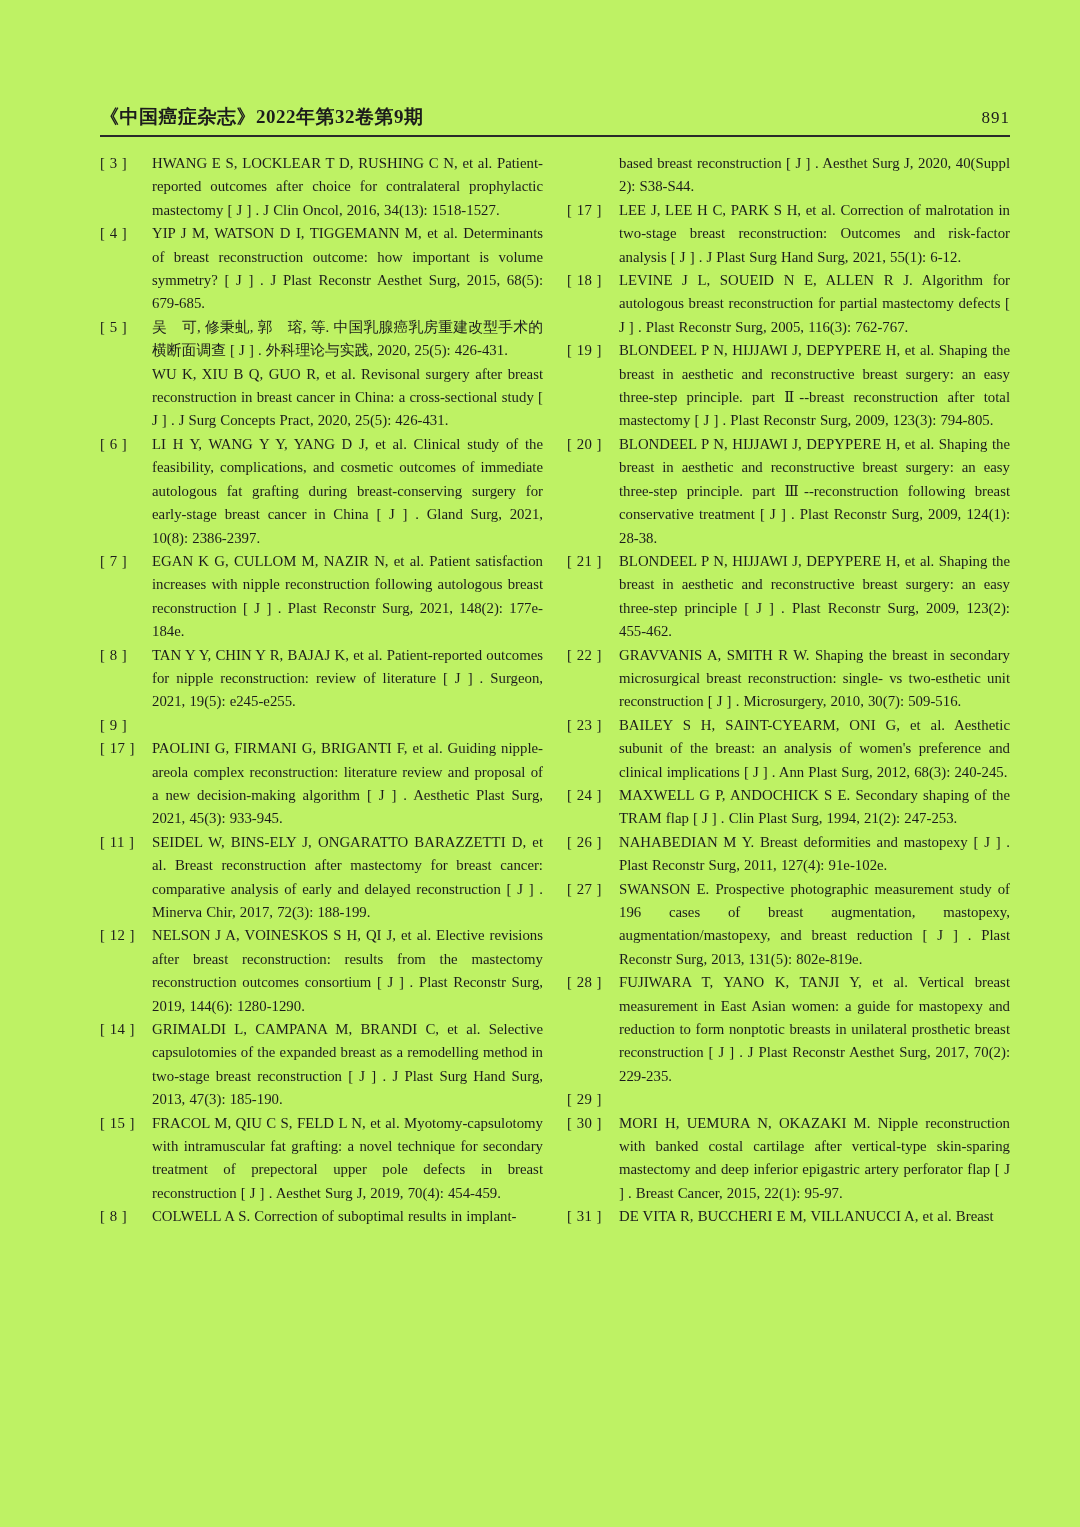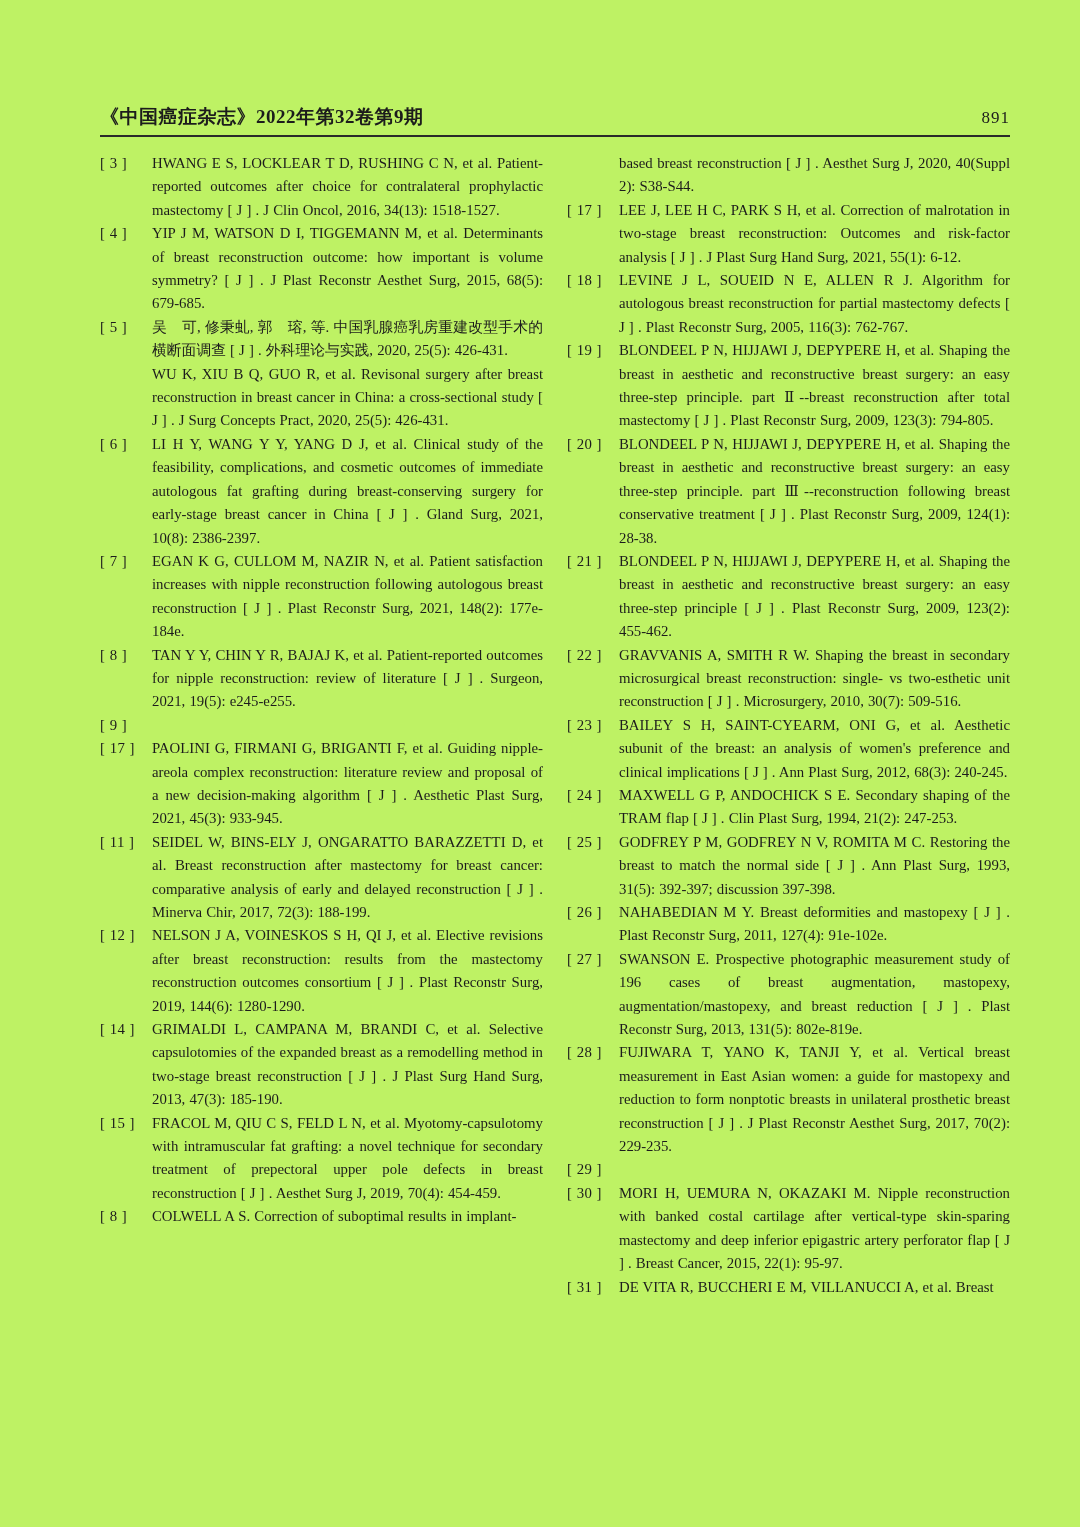--- a/index.html
+++ b/index.html
@@ -183,24 +183,20 @@
   <div class="ref">
     <span class="ref-label">[ 23 ]</span>
     <span class="ref-text">BAILEY S H, SAINT-CYEARM, ONI G, et al. Aesthetic subunit of the breast: an analysis of women's preference and clinical implications [ J ] . Ann Plast Surg, 2012, 68(3): 240-245.</span>
   </div>
 
   <div class="ref">
     <span class="ref-label">[ 24 ]</span>
     <span class="ref-text">MAXWELL G P, ANDOCHICK S E. Secondary shaping of the TRAM flap [ J ] . Clin Plast Surg, 1994, 21(2): 247-253.</span>
   </div>
 
-  <div class="ref">
-    <span class="ref-label">[ 25 ]</span>
-    <span class="ref-text">GODFREY P M, GODFREY N V, ROMITA M C. Restoring the breast to match the normal side [ J ] . Ann Plast Surg, 1993, 31(5): 392-397; discussion 397-398.</span>
-  </div>
 
   <div class="ref">
     <span class="ref-label">[ 26 ]</span>
     <span class="ref-text">NAHABEDIAN M Y. Breast deformities and mastopexy [ J ] . Plast Reconstr Surg, 2011, 127(4): 91e-102e.</span>
   </div>
 
   <div class="ref">
     <span class="ref-label">[ 27 ]</span>
     <span class="ref-text">SWANSON E. Prospective photographic measurement study of 196 cases of breast augmentation, mastopexy, augmentation/mastopexy, and breast reduction [ J ] . Plast Reconstr Surg, 2013, 131(5): 802e-819e.</span>
   </div>

